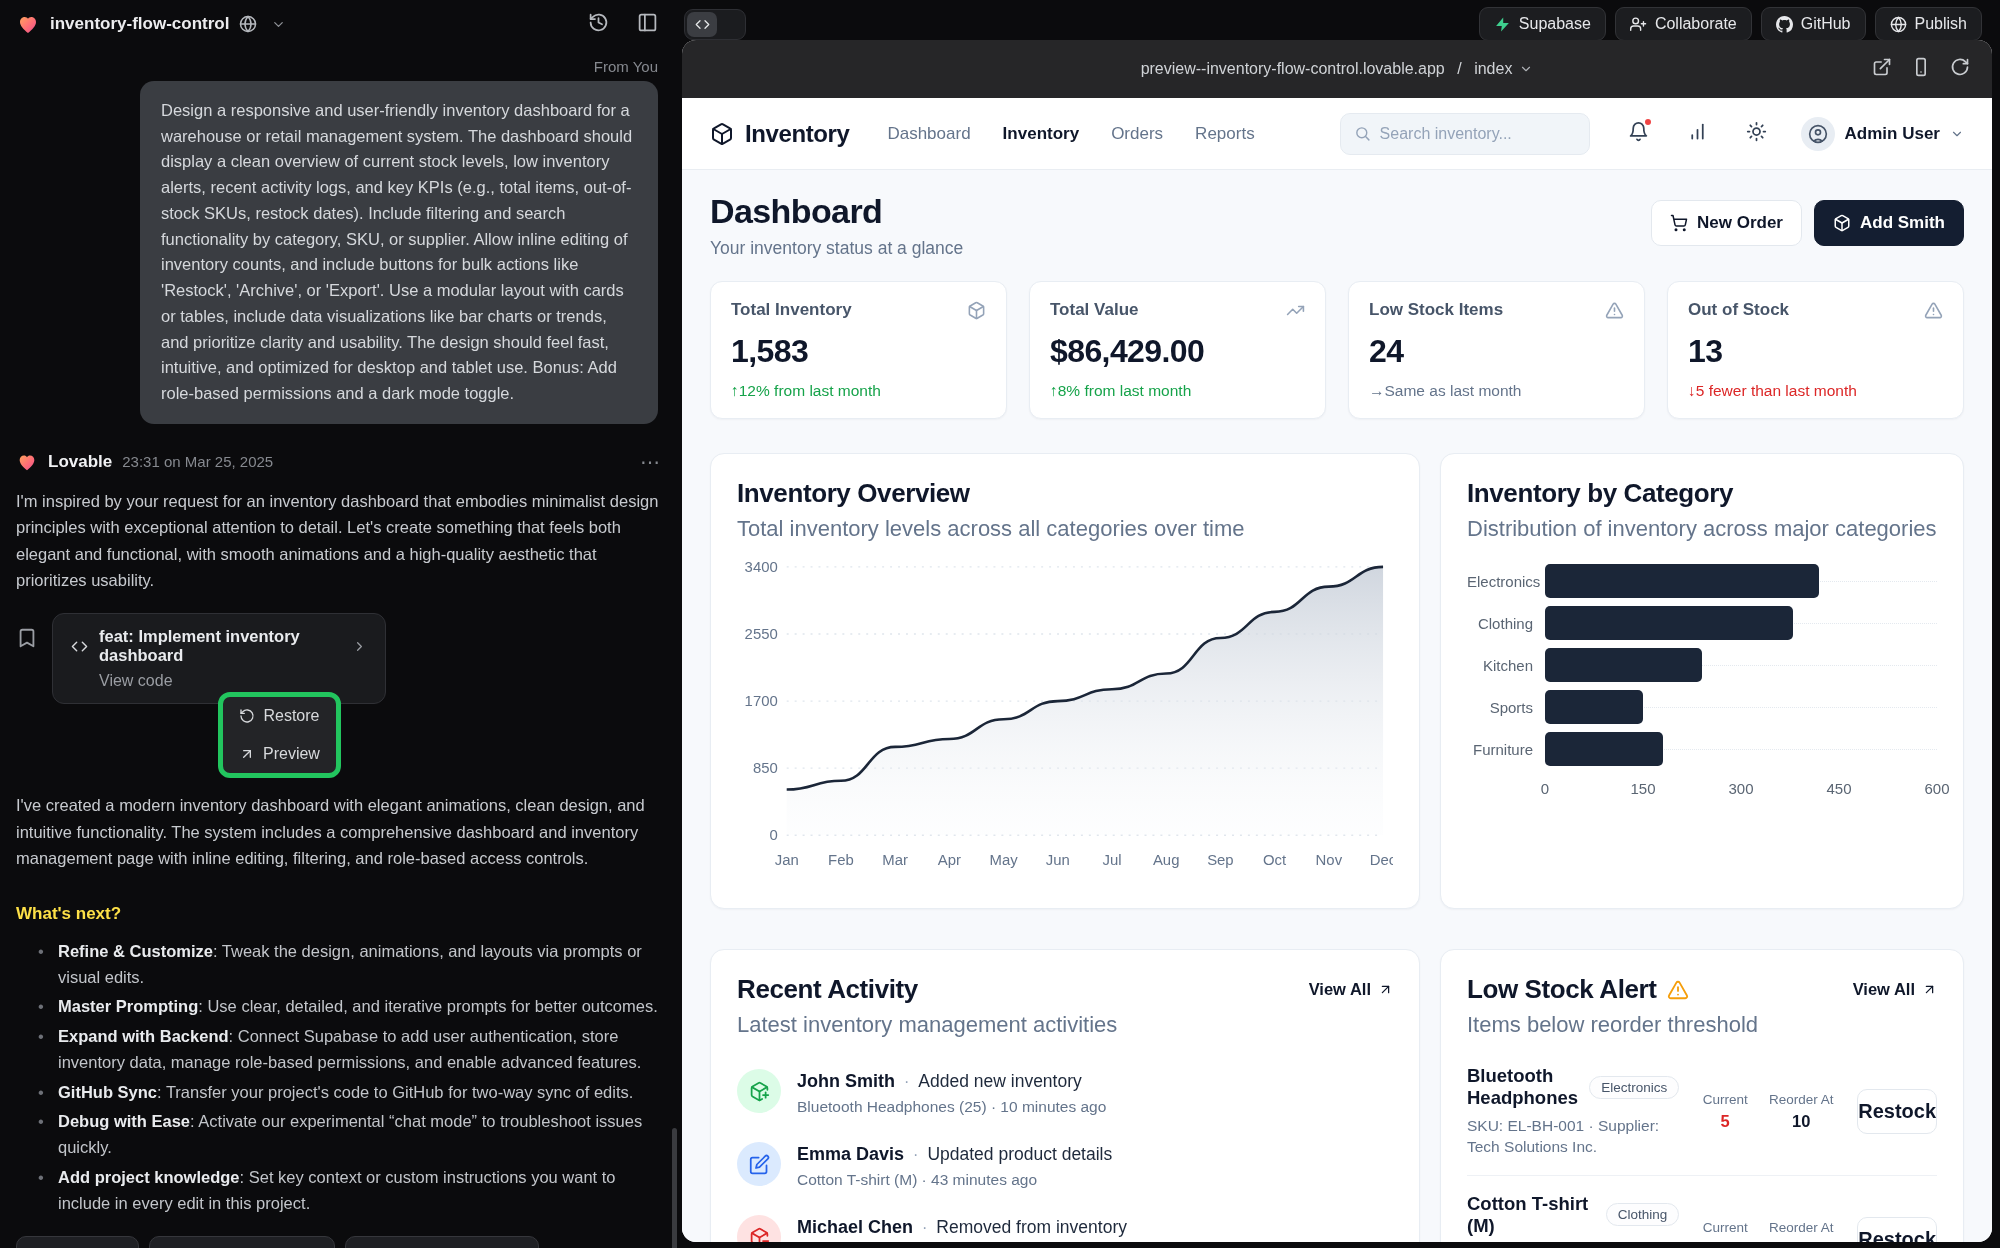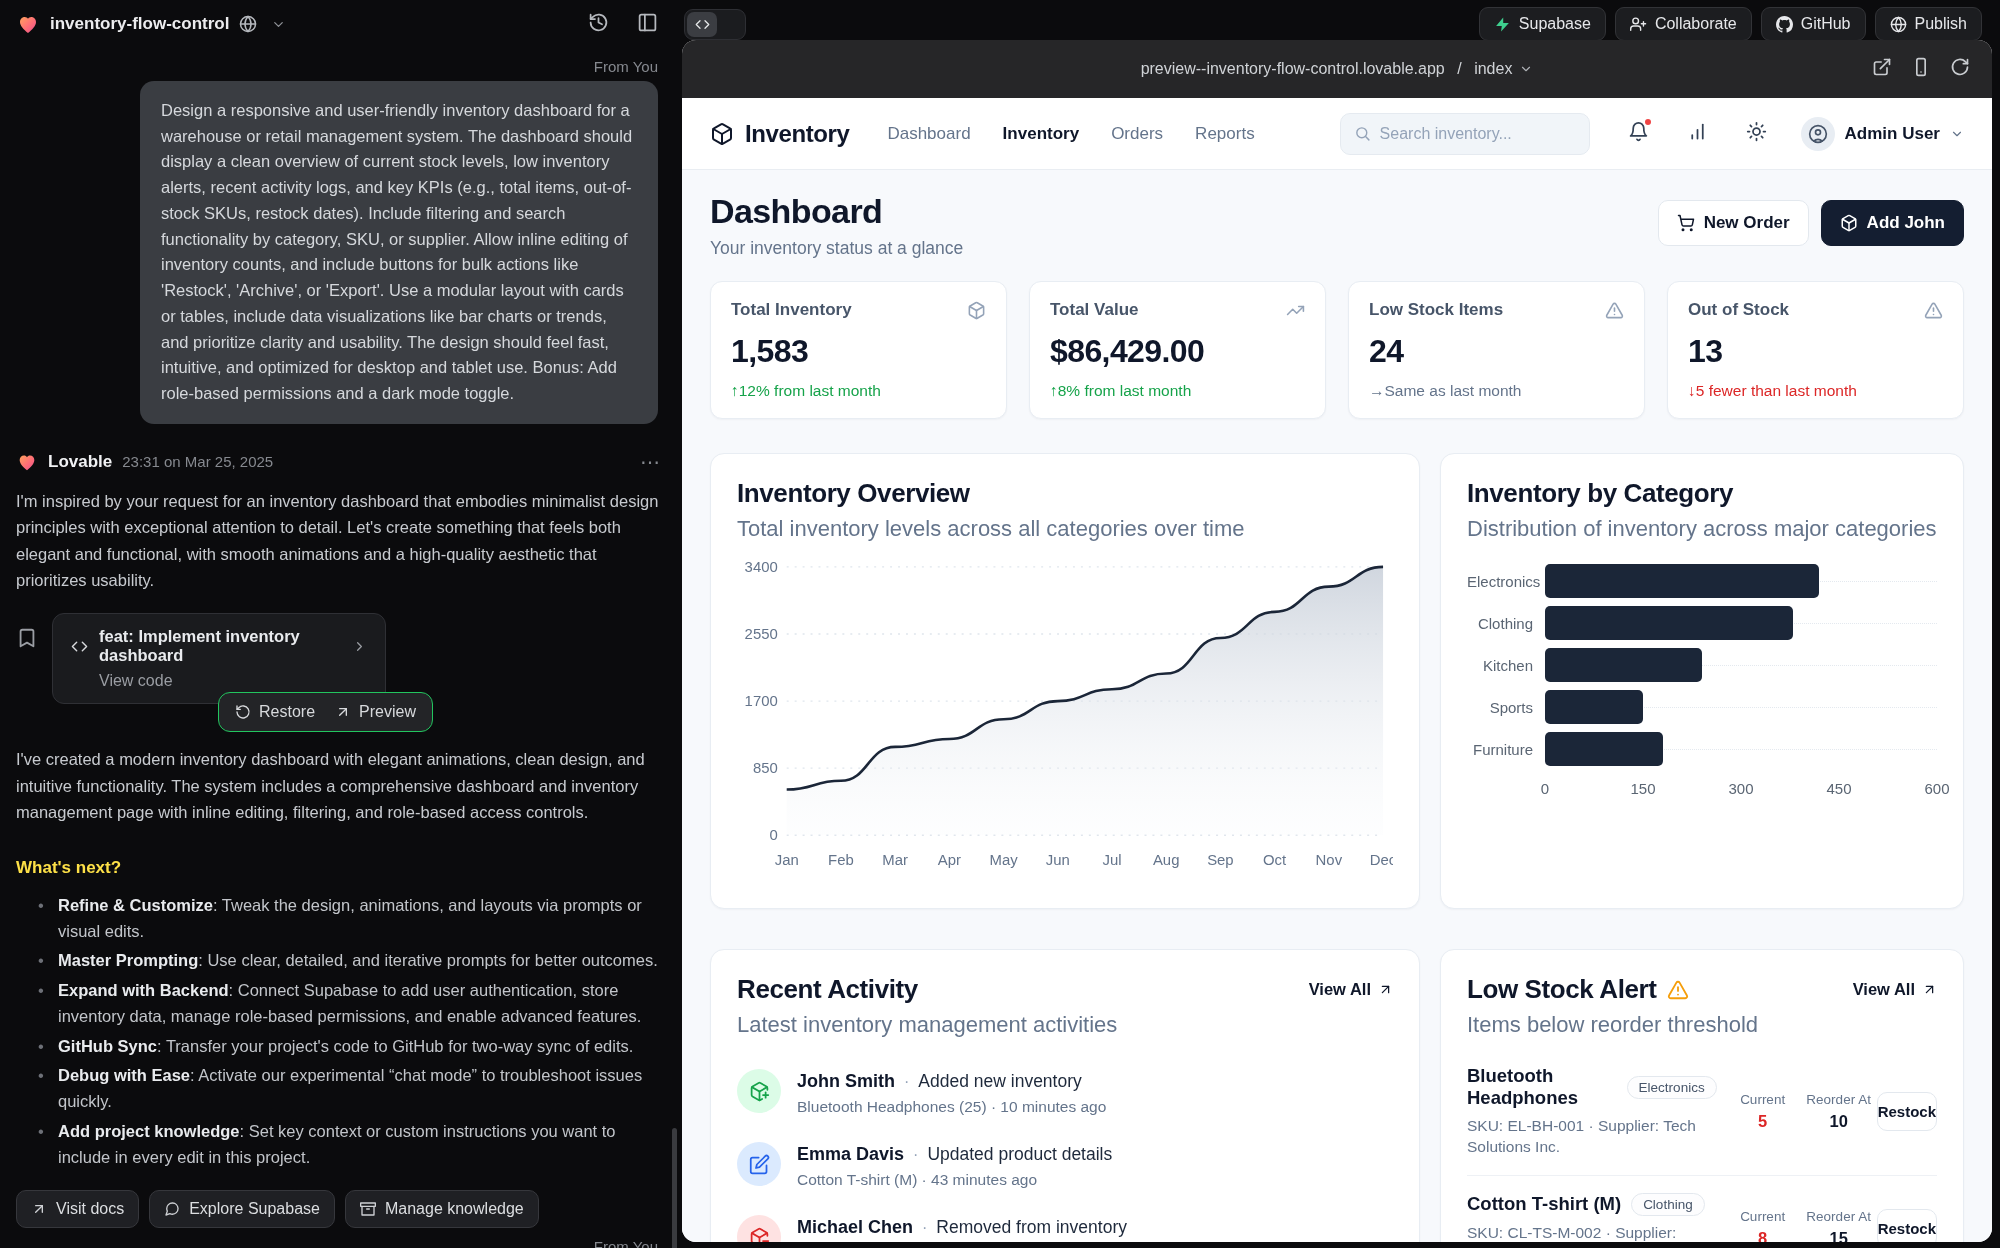--- a/index.html
+++ b/index.html
@@ -42,21 +42,21 @@
   .lv-p { margin:14px 16px 0; font-size:16.5px; line-height:1.6; color:#c7cacf; }
   .version-wrap { display:flex; align-items:flex-start; gap:14px; margin:20px 16px 0; }
   .i-bookmark { width:22px; height:22px; color:#9a9da3; margin-top:14px; }
   .v-card { background:#1a1b1e; border:1px solid #2f3035; border-radius:12px; padding:13px 18px; width:334px; cursor:pointer; }
   .v-row1 { display:flex; align-items:center; gap:11px; }
   .v-row1 .i-code { width:17px; height:17px; color:#d8dadd; }
   .v-title { font-size:16.5px; font-weight:600; color:#e9ebee; }
   .v-row1 .i-chevr { width:15px; height:15px; color:#9a9da3; margin-left:4px; }
   .v-view { margin:7px 0 0 28px; font-size:16px; color:#9a9da3; cursor:pointer; }
   .rp-pill { position:relative; z-index:2; margin:-12px 0 0 218px; display:inline-flex; align-items:center; gap:20px;
-    background:#232427; border:1px solid #22c55e; border-radius:12px; padding:10px 16px; }
+    background:#232427; border:5px solid #22c55e; border-radius:12px; padding:10px 16px;flex-direction:column; }
   .rp-item { display:inline-flex; align-items:center; gap:8px; font-size:16px; color:#d7d9dc; cursor:pointer; }
   .rp-item .i { width:16px; height:16px; }
   .wn-title { margin:32px 16px 0; font-size:17px; font-weight:700; color:#fde047; }
   .bullets { margin:14px 16px 0 38px; list-style:none; }
   .bullets li { position:relative; padding-left:20px; margin-bottom:3px; font-size:16.5px; line-height:1.6; color:#c2c5ca; }
   .bullets li::before { content:"•"; position:absolute; left:0; top:0; color:#6d7077; }
   .bullets b { color:#e9ebee; font-weight:700;text-align:center; }
   .qa-row { display:flex; gap:10px; margin:20px 16px 0; }
   .qa-btn { display:inline-flex; align-items:center; gap:9px; background:#1f2024; border:1px solid #36373c;
     border-radius:10px; padding:9px 14px; font-size:16px; font-weight:500; color:#dcdee1; cursor:pointer; }
@@ -163,22 +163,22 @@
   .ls-item:last-child { border-bottom:none; }
   .ls-info { flex:1; min-width:0; padding-right:8px; }
   .ls-l1 { display:flex; align-items:center; gap:10px; }
   .ls-name { font-size:18.5px; font-weight:700; color:#0f172a; }
   .ls-badge { border:1px solid #e3e8ee; border-radius:999px; padding:3px 11px; font-size:13.5px; color:#475569; background:#fdfdfe; }
   .ls-sku { margin-top:7px; font-size:15.5px; color:#64748b; max-width:300px; line-height:1.35; }
   .ls-stat { width:76px; text-align:center; }
   .ls-stat .lbl { font-size:13.5px; color:#64748b; line-height:1.25; }
   .ls-stat .val { margin-top:3px; font-size:16.5px; font-weight:700; }
   .val-red { color:#dc2626; } .val-dark { color:#0f172a; }
-  .restock { margin-left:0; padding:10px 0; background:#fff; border:1px solid #e3e8ee; border-radius:10px;
-    font-size:15px; font-weight:600; color:#0f172a; cursor:pointer; }
+  .restock { margin-left:18px; padding:10px 0; background:#fff; border:1px solid #e3e8ee; border-radius:10px;
+    font-size:20px; font-weight:600; color:#0f172a; cursor:pointer; }
 </style>
 </head>
 <body>
 
 <div class="topbar">
   <div class="proj">
     <span class="i i-heart">
         <svg viewBox="0 0 24 24">
           <defs>
             <linearGradient id="hg" x1="0" y1="0" x2="1" y2="1">
@@ -509,21 +509,21 @@
             <span>New Order</span>
           </button>
           <button class="btn-dark">
             <span class="i">
                 <svg viewBox="0 0 24 24" fill="none" stroke="currentColor" stroke-width="2" stroke-linecap="round" stroke-linejoin="round">
                   <path d="M21 16V8a2 2 0 0 0-1-1.73l-7-4a2 2 0 0 0-2 0l-7 4A2 2 0 0 0 3 8v8a2 2 0 0 0 1 1.73l7 4a2 2 0 0 0 2 0l7-4A2 2 0 0 0 21 16z"></path>
                   <path d="m3.3 7 8.7 5 8.7-5"></path>
                   <path d="M12 22V12"></path>
                 </svg>
               </span>
-            <span>Add John</span>
+            <span>Add Smith</span>
           </button>
         </div>
       </div>
 
       <div class="kpis">
         <div class="kpi">
           <div class="kpi-top">
               <span class="kpi-label">Total Inventory</span>
               <span class="i">
                 <svg viewBox="0 0 24 24" fill="none" stroke="currentColor" stroke-width="2" stroke-linecap="round" stroke-linejoin="round">

